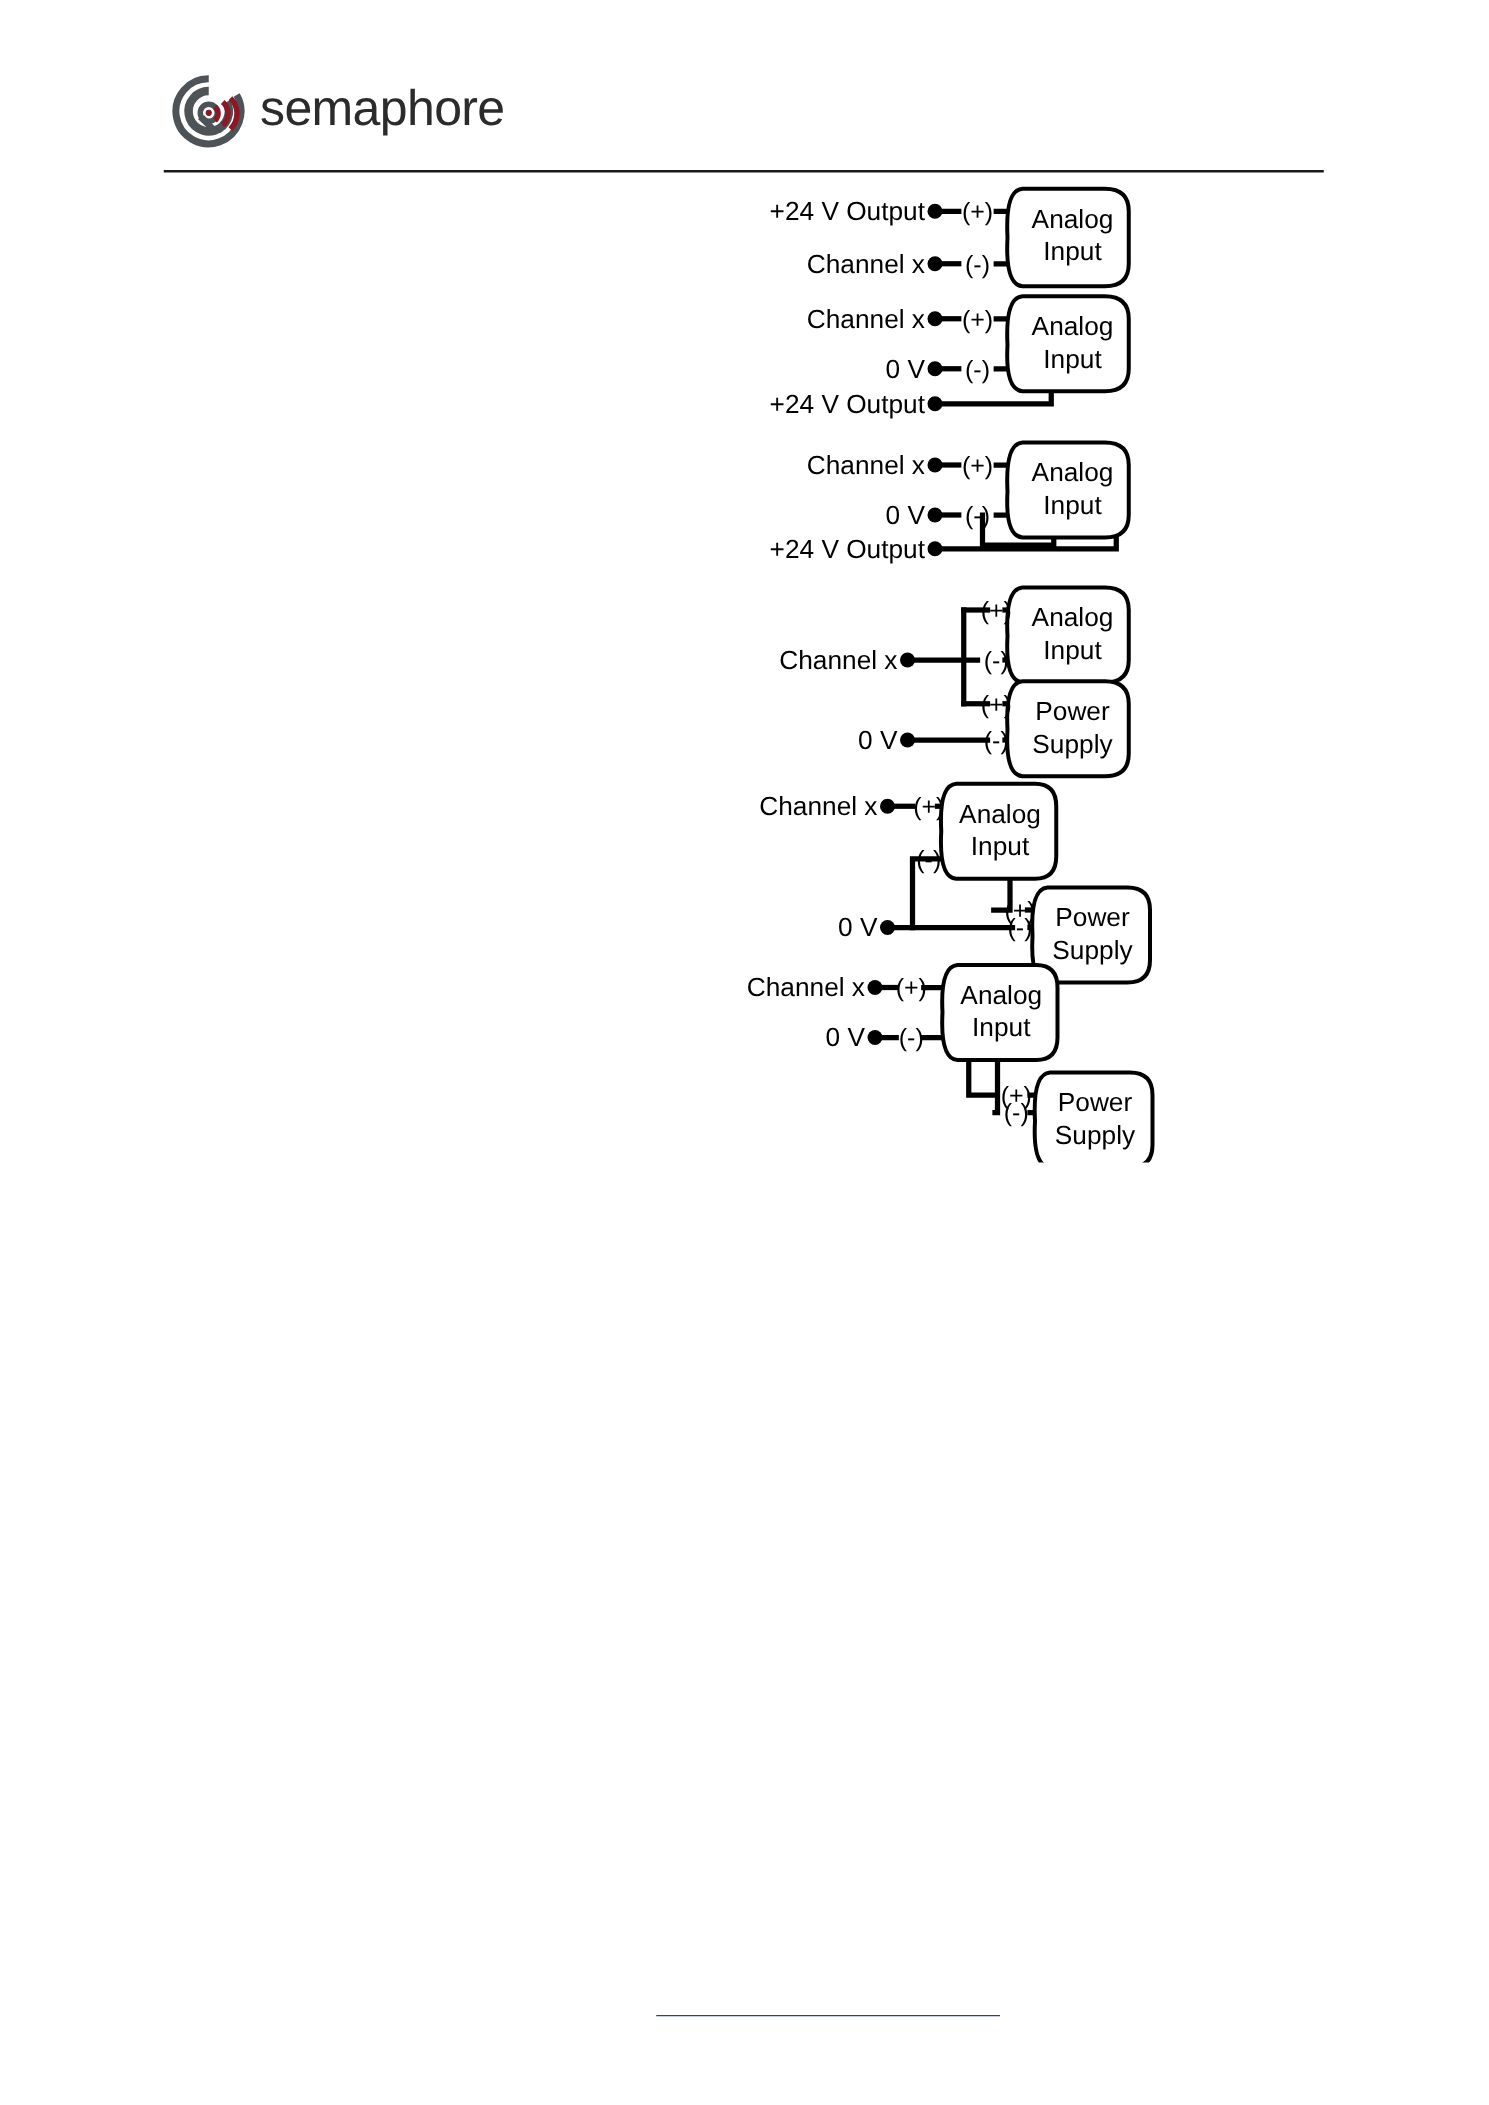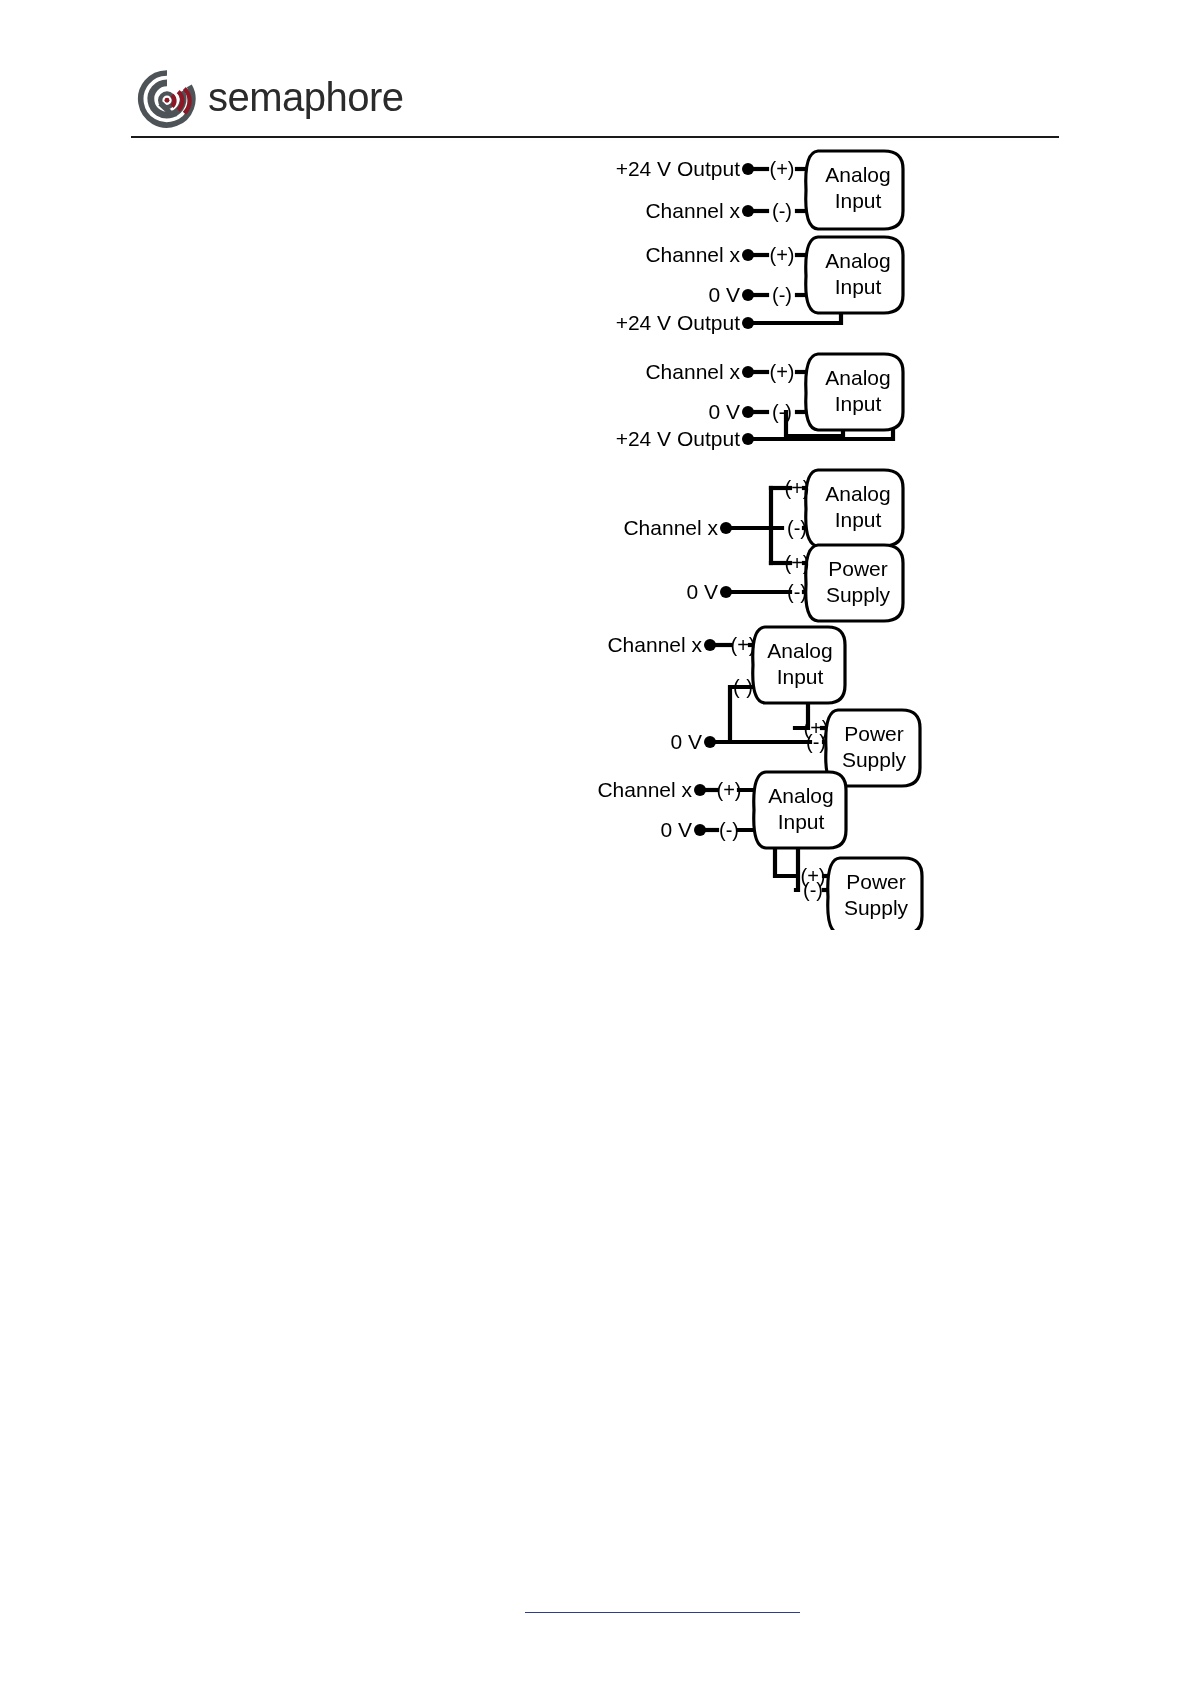--- a/index.html
+++ b/index.html
@@ -23,21 +23,21 @@
   .header {
     position: absolute;
     left: 0;
     top: 0;
     width: 1191px;
     height: 140px;
   }
   .logo-wrap {
     position: absolute;
     left: 136px;
-    top: 68px;
+    top: 58px;
     display: flex;
     align-items: center;
     gap: 10px;
   }
   .logo-mark {
     width: 62px;
     height: 62px;
     flex: 0 0 auto;
   }
   .logo-text {

